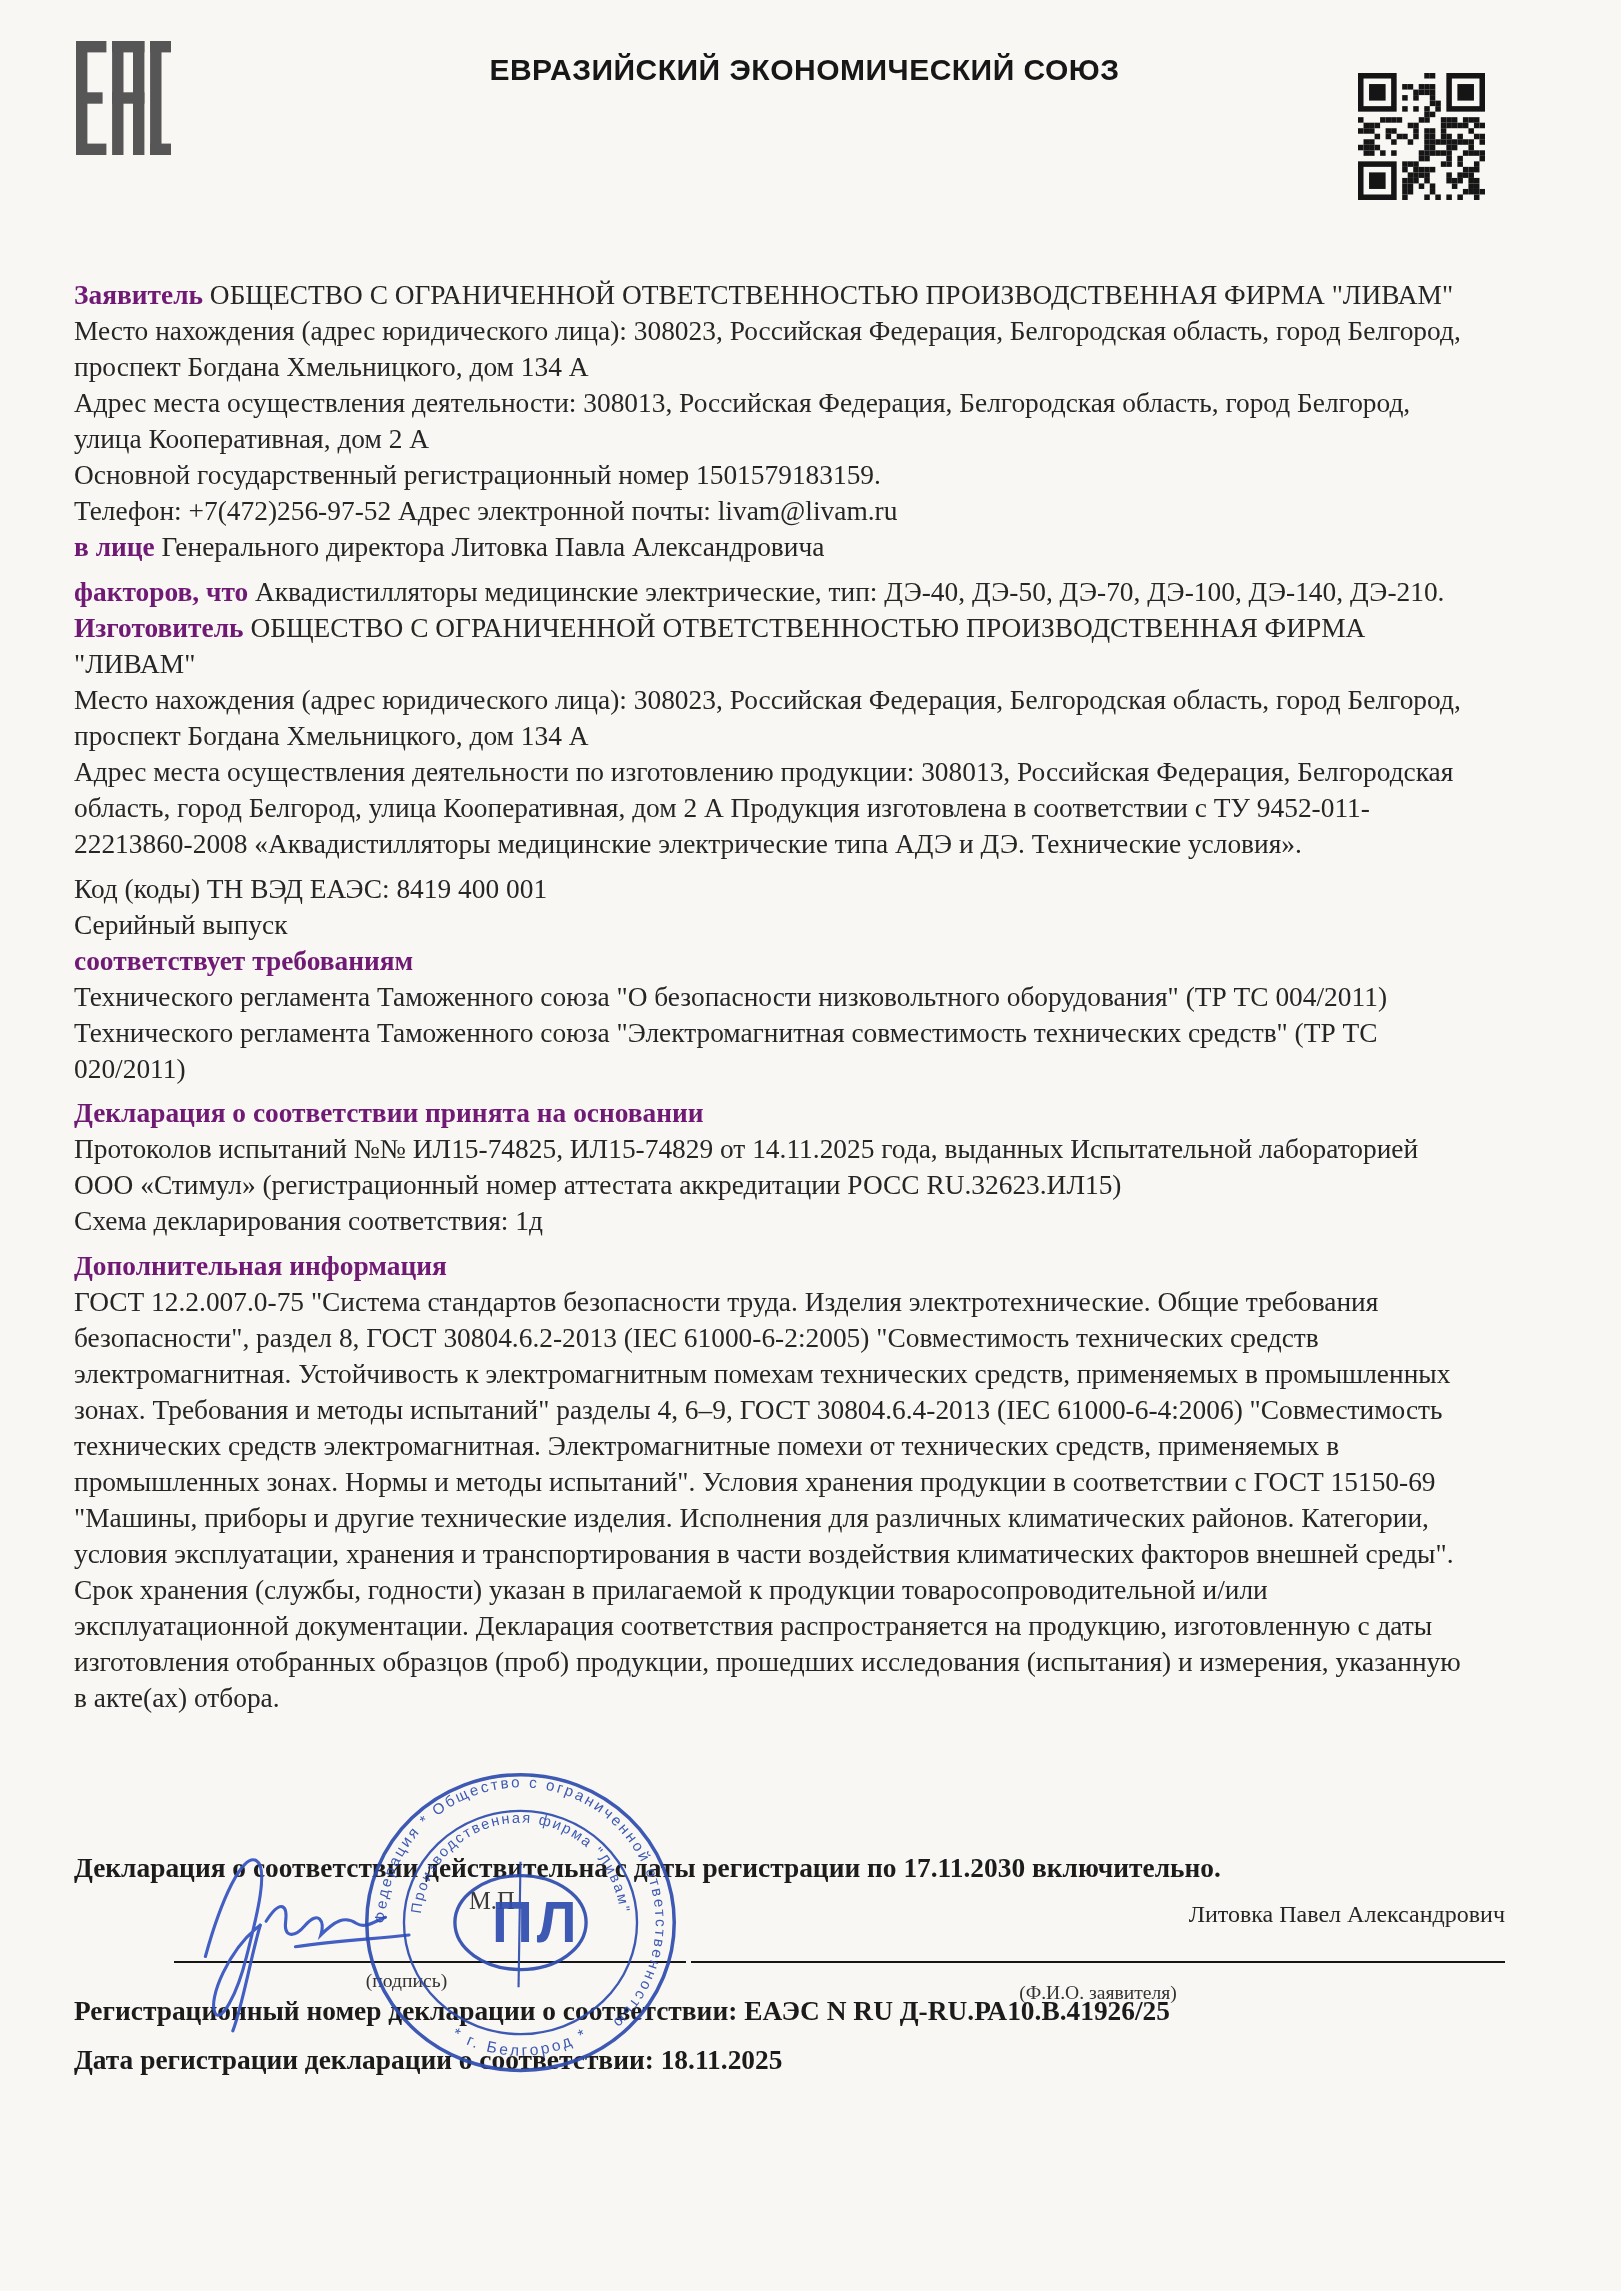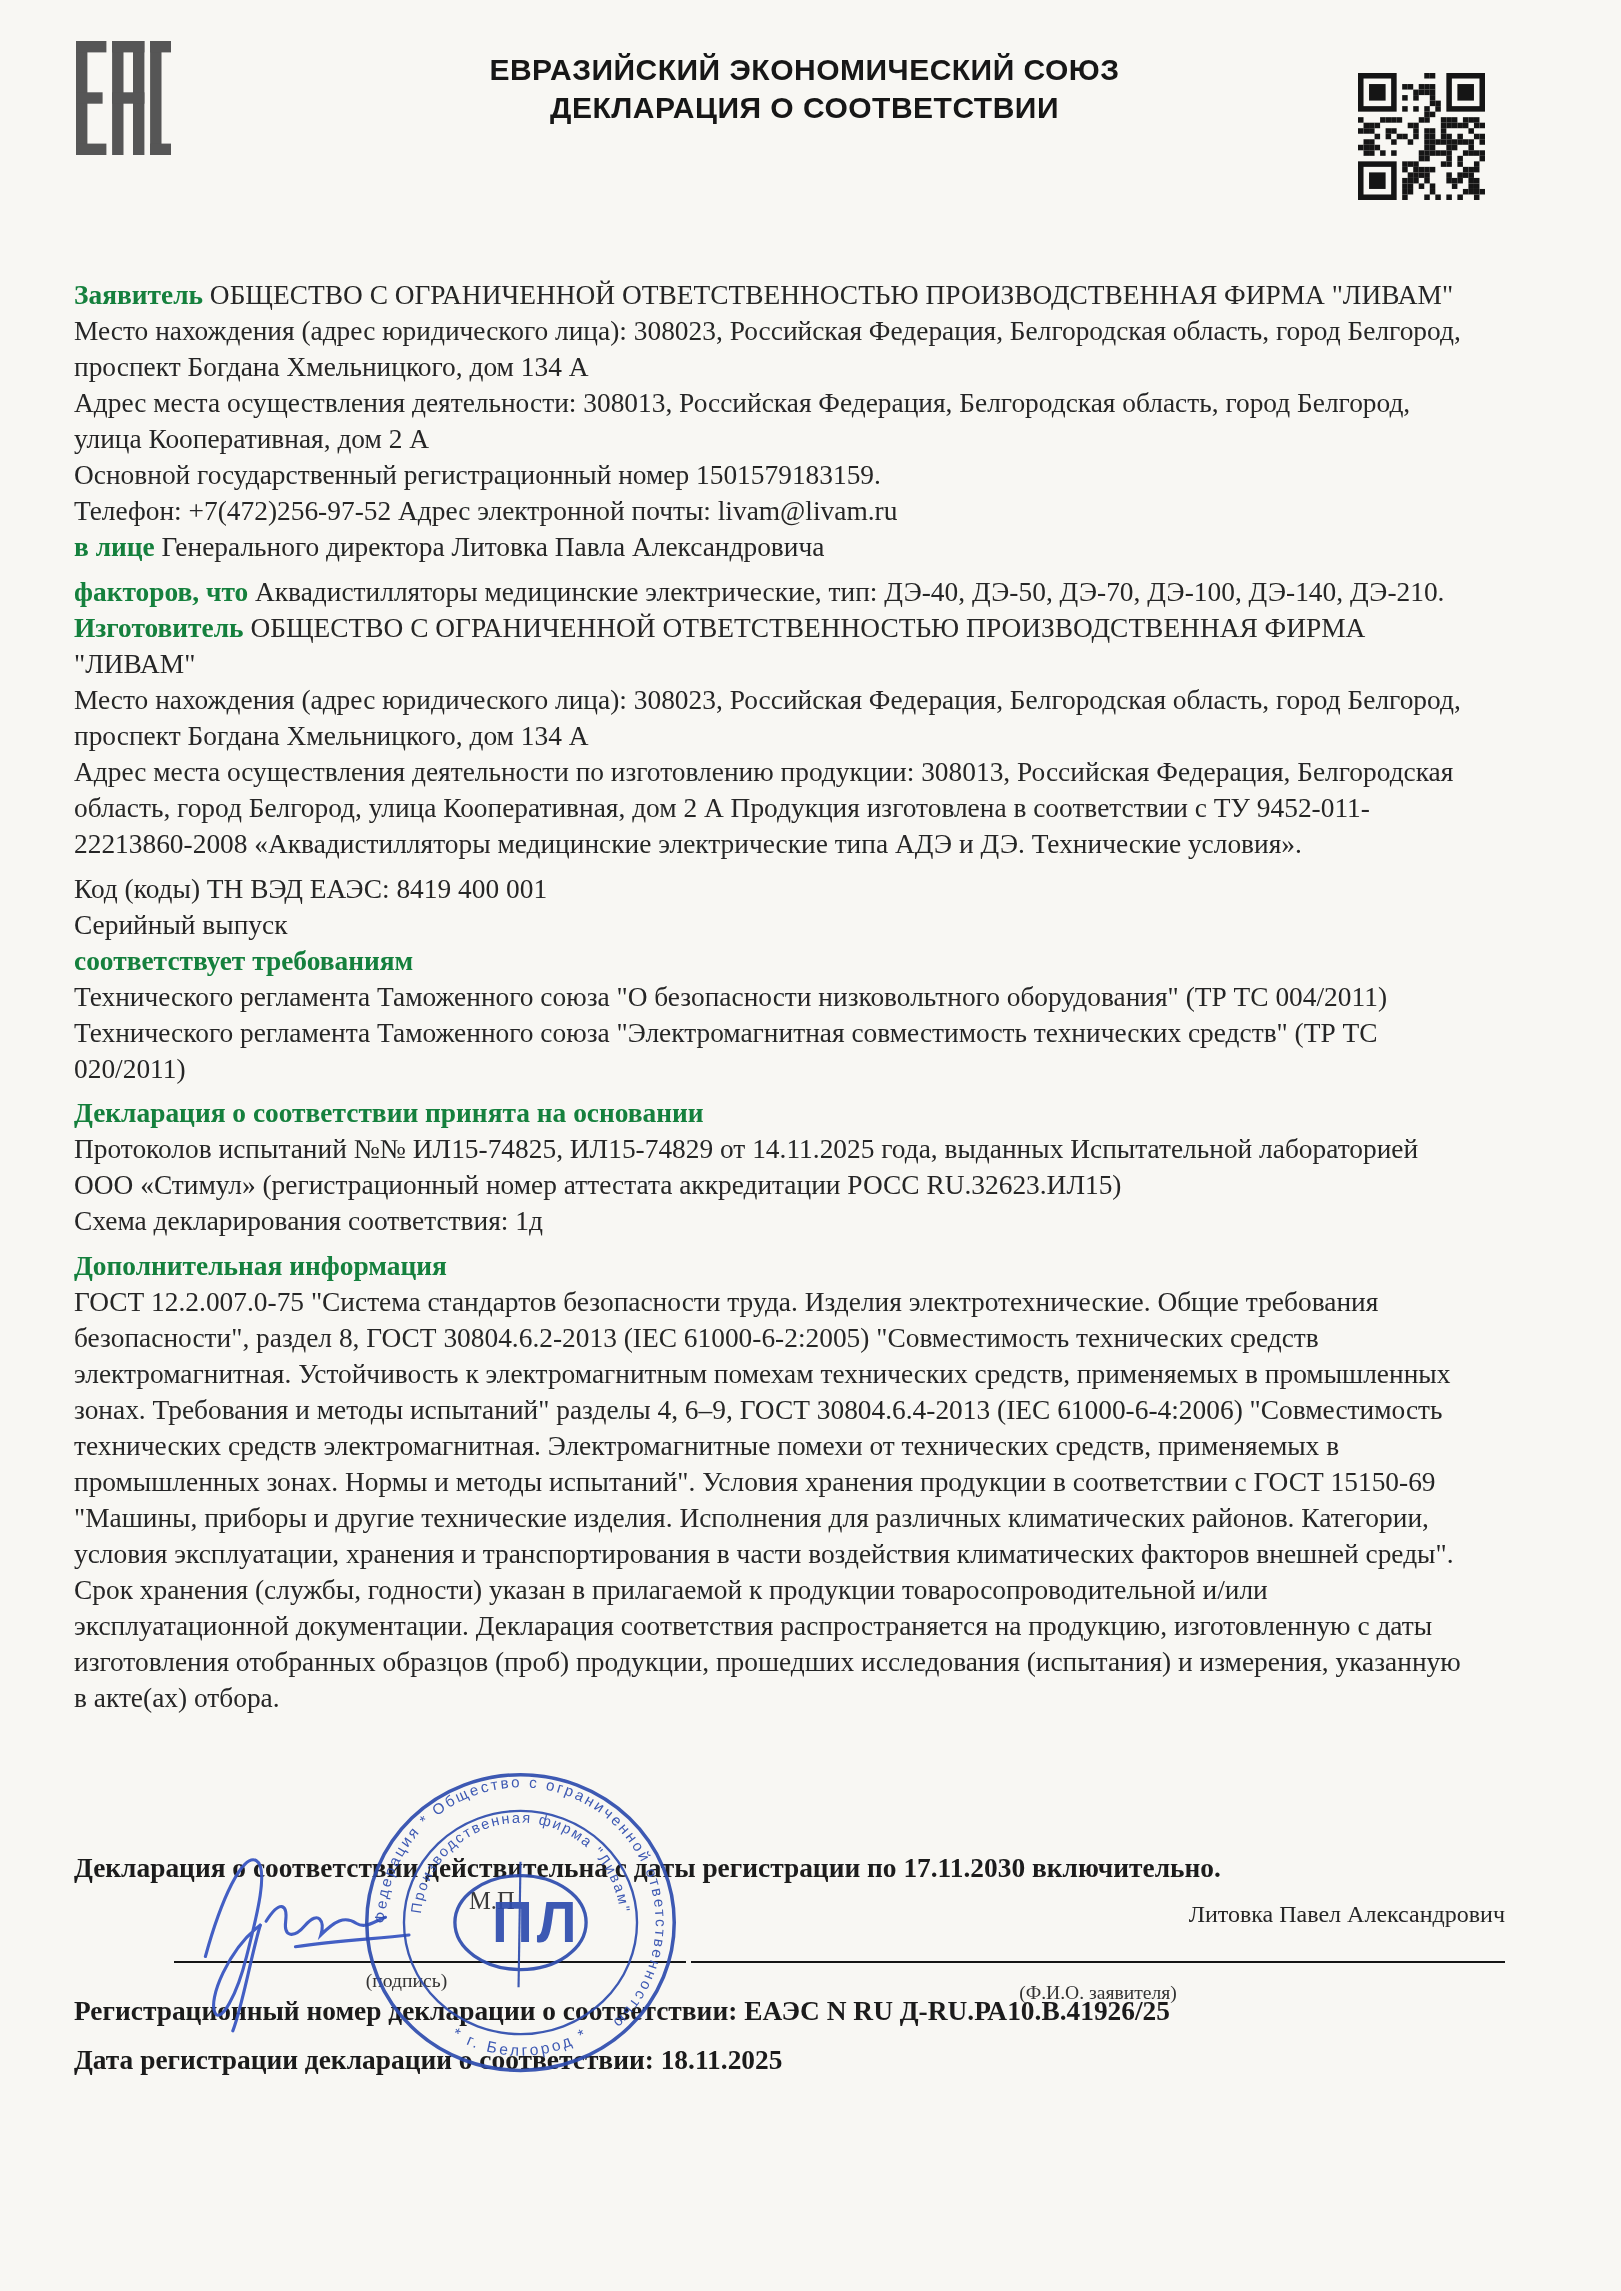--- a/index.html
+++ b/index.html
@@ -16,21 +16,21 @@
   }
   .eac-logo { position:absolute; left:76px; top:41px; }
   .qr { position:absolute; left:1358px; top:73px; }
   
   .body-text {
     position:absolute; left:74px; top:277px; width:1400px;
     font-size:27.4px; line-height:36px; color:#262626;
   }
   .body-text p { margin:0; }
   .body-text p.gap { margin-top:8.8px; }
-  b { font-weight:bold; color:#15803d; }
+  b { font-weight:bold; color:#701a75; }
   
   .validity {
     position:absolute; left:74px; top:1853px; width:1411px;
     font-size:27.4px; font-weight:bold; color:#1c1c1c;
   }
   .sig-name {
     position:absolute; left:691px; top:1901px; width:814px;
     text-align:right; font-size:24px; color:#262626;
   }
   .sig-line-left  { position:absolute; left:174px; top:1961px; width:512px; border-top:2.9px solid #151515; }
@@ -67,21 +67,20 @@
         <rect x="38" y="54" width="34" height="12"></rect>
         <rect x="78" y="0" width="12" height="120"></rect>
         <rect x="78" y="0" width="22" height="12"></rect>
         <rect x="78" y="108" width="22" height="12"></rect>
       </g>
     </svg>
   </div>
 
   <div class="title-block">
     <div>ЕВРАЗИЙСКИЙ ЭКОНОМИЧЕСКИЙ СОЮЗ</div>
-    <div>ДЕКЛАРАЦИЯ О СООТВЕТСТВИИ</div>
   </div>
 
   <div class="qr">
     <svg id="qr" width="127" height="127" viewBox="0 0 129 129">
         <rect x="0" y="0" width="129" height="129" fill="#f8f7f3"></rect>
         <rect x="67.30434782608695" y="0" width="5.608695652173913" height="5.608695652173913" fill="#151515"></rect>
         <rect x="72.91304347826087" y="0" width="5.608695652173913" height="5.608695652173913" fill="#151515"></rect>
         <rect x="44.869565217391305" y="11.217391304347826" width="5.608695652173913" height="5.608695652173913" fill="#151515"></rect>
         <rect x="50.47826086956522" y="11.217391304347826" width="5.608695652173913" height="5.608695652173913" fill="#151515"></rect>
         <rect x="61.69565217391305" y="11.217391304347826" width="5.608695652173913" height="5.608695652173913" fill="#151515"></rect>

